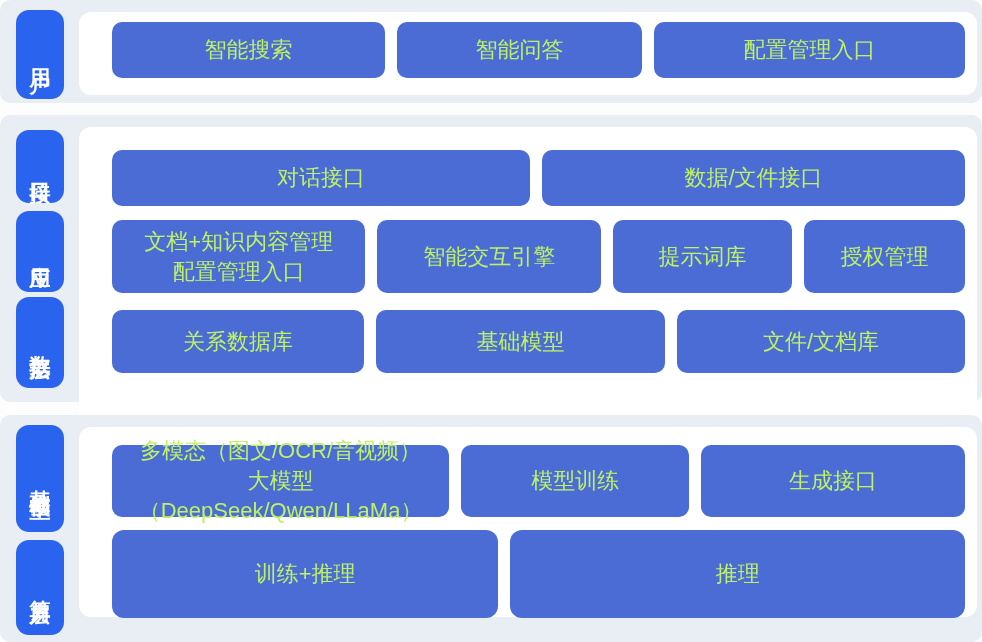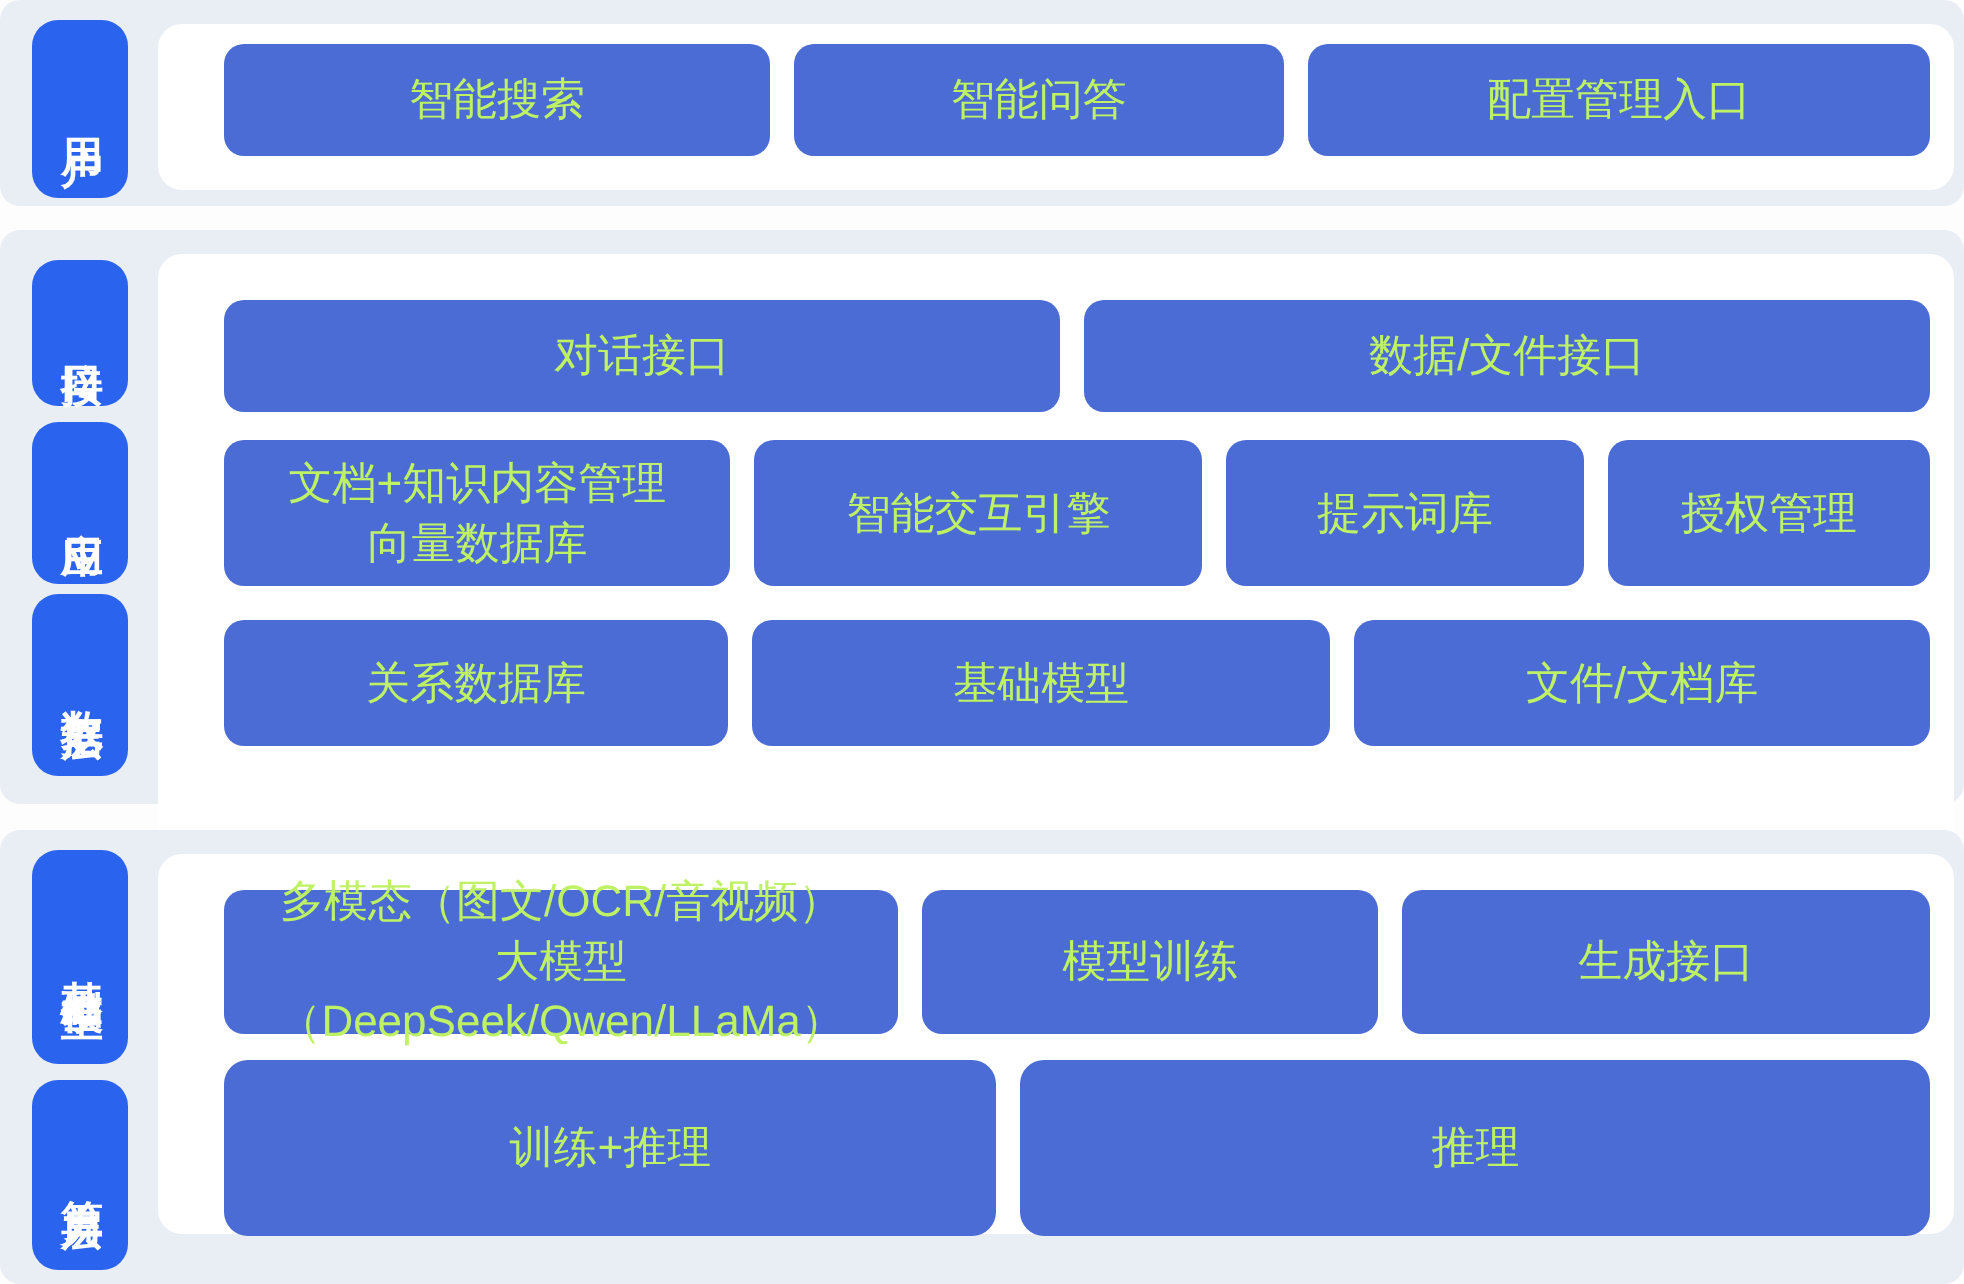--- a/index.html
+++ b/index.html
@@ -56,21 +56,21 @@
   <div class="layer-label" style="top:96px;height:81px">应用</div>
   <div class="layer-label" style="top:182px;height:91px">数据层</div>
 
   <div class="panel" style="top:12px;height:328px">
     <div class="row" style="top:23px;height:56px">
       <div class="block" style="flex:170">对话接口</div>
       <div class="block" style="flex:172">数据/文件接口</div>
     </div>
     <div class="row" style="top:93px;height:73px">
       <div class="block" style="flex:255">文档+知识内容管理
-向量数据库</div>
+配置管理入口</div>
       <div class="block" style="flex:225">智能交互引擎</div>
       <div class="block" style="flex:180">提示词库</div>
       <div class="block" style="flex:162">授权管理</div>
     </div>
     <div class="row" style="top:183px;height:63px">
       <div class="block" style="flex:253">关系数据库</div>
       <div class="block" style="flex:290">基础模型</div>
       <div class="block" style="flex:289">文件/文档库</div>
     </div>
   </div>

